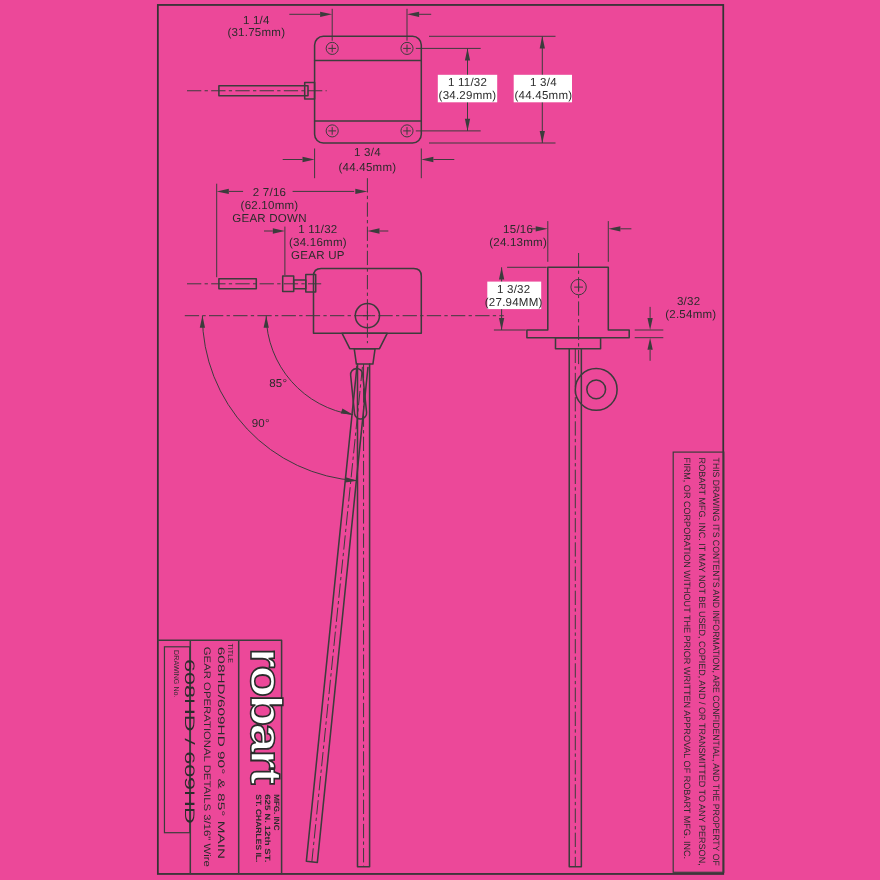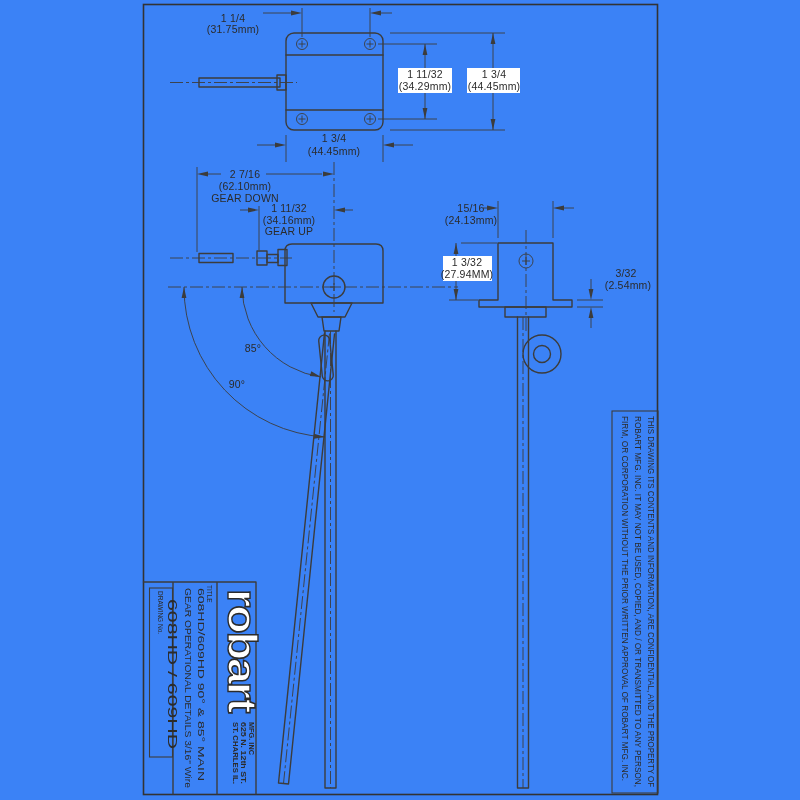--- a/index.html
+++ b/index.html
@@ -1,16 +1,16 @@
 <!DOCTYPE html>
 <html><head>
 <meta charset="utf-8">
 <style>
   html,body{margin:0;padding:0;background:#fff;}
-  #page{position:relative;width:800px;height:800px;background:#3b82f6;overflow:hidden;}
+  #page{position:relative;width:800px;height:800px;background:#ec4899;overflow:hidden;}
   svg{position:absolute;left:0;top:0;}
   .geo{fill:none;stroke:#3c3c3c;stroke-width:1.4;stroke-linejoin:round;stroke-linecap:round;}
   .thin{fill:none;stroke:#3c3c3c;stroke-width:0.9;}
   .cl{fill:none;stroke:#3c3c3c;stroke-width:0.9;stroke-dasharray:13 3 3 3;}
   .arr{fill:#3c3c3c;stroke:none;}
   .bg{fill:#ffffff;stroke:none;}
   text{fill:#2b2b2b;font-family:"Liberation Sans",sans-serif;}
   .dim{font-size:10.5px;letter-spacing:0.2px;}
   .mid{text-anchor:middle;}
   .lbl{font-size:6.5px;}

